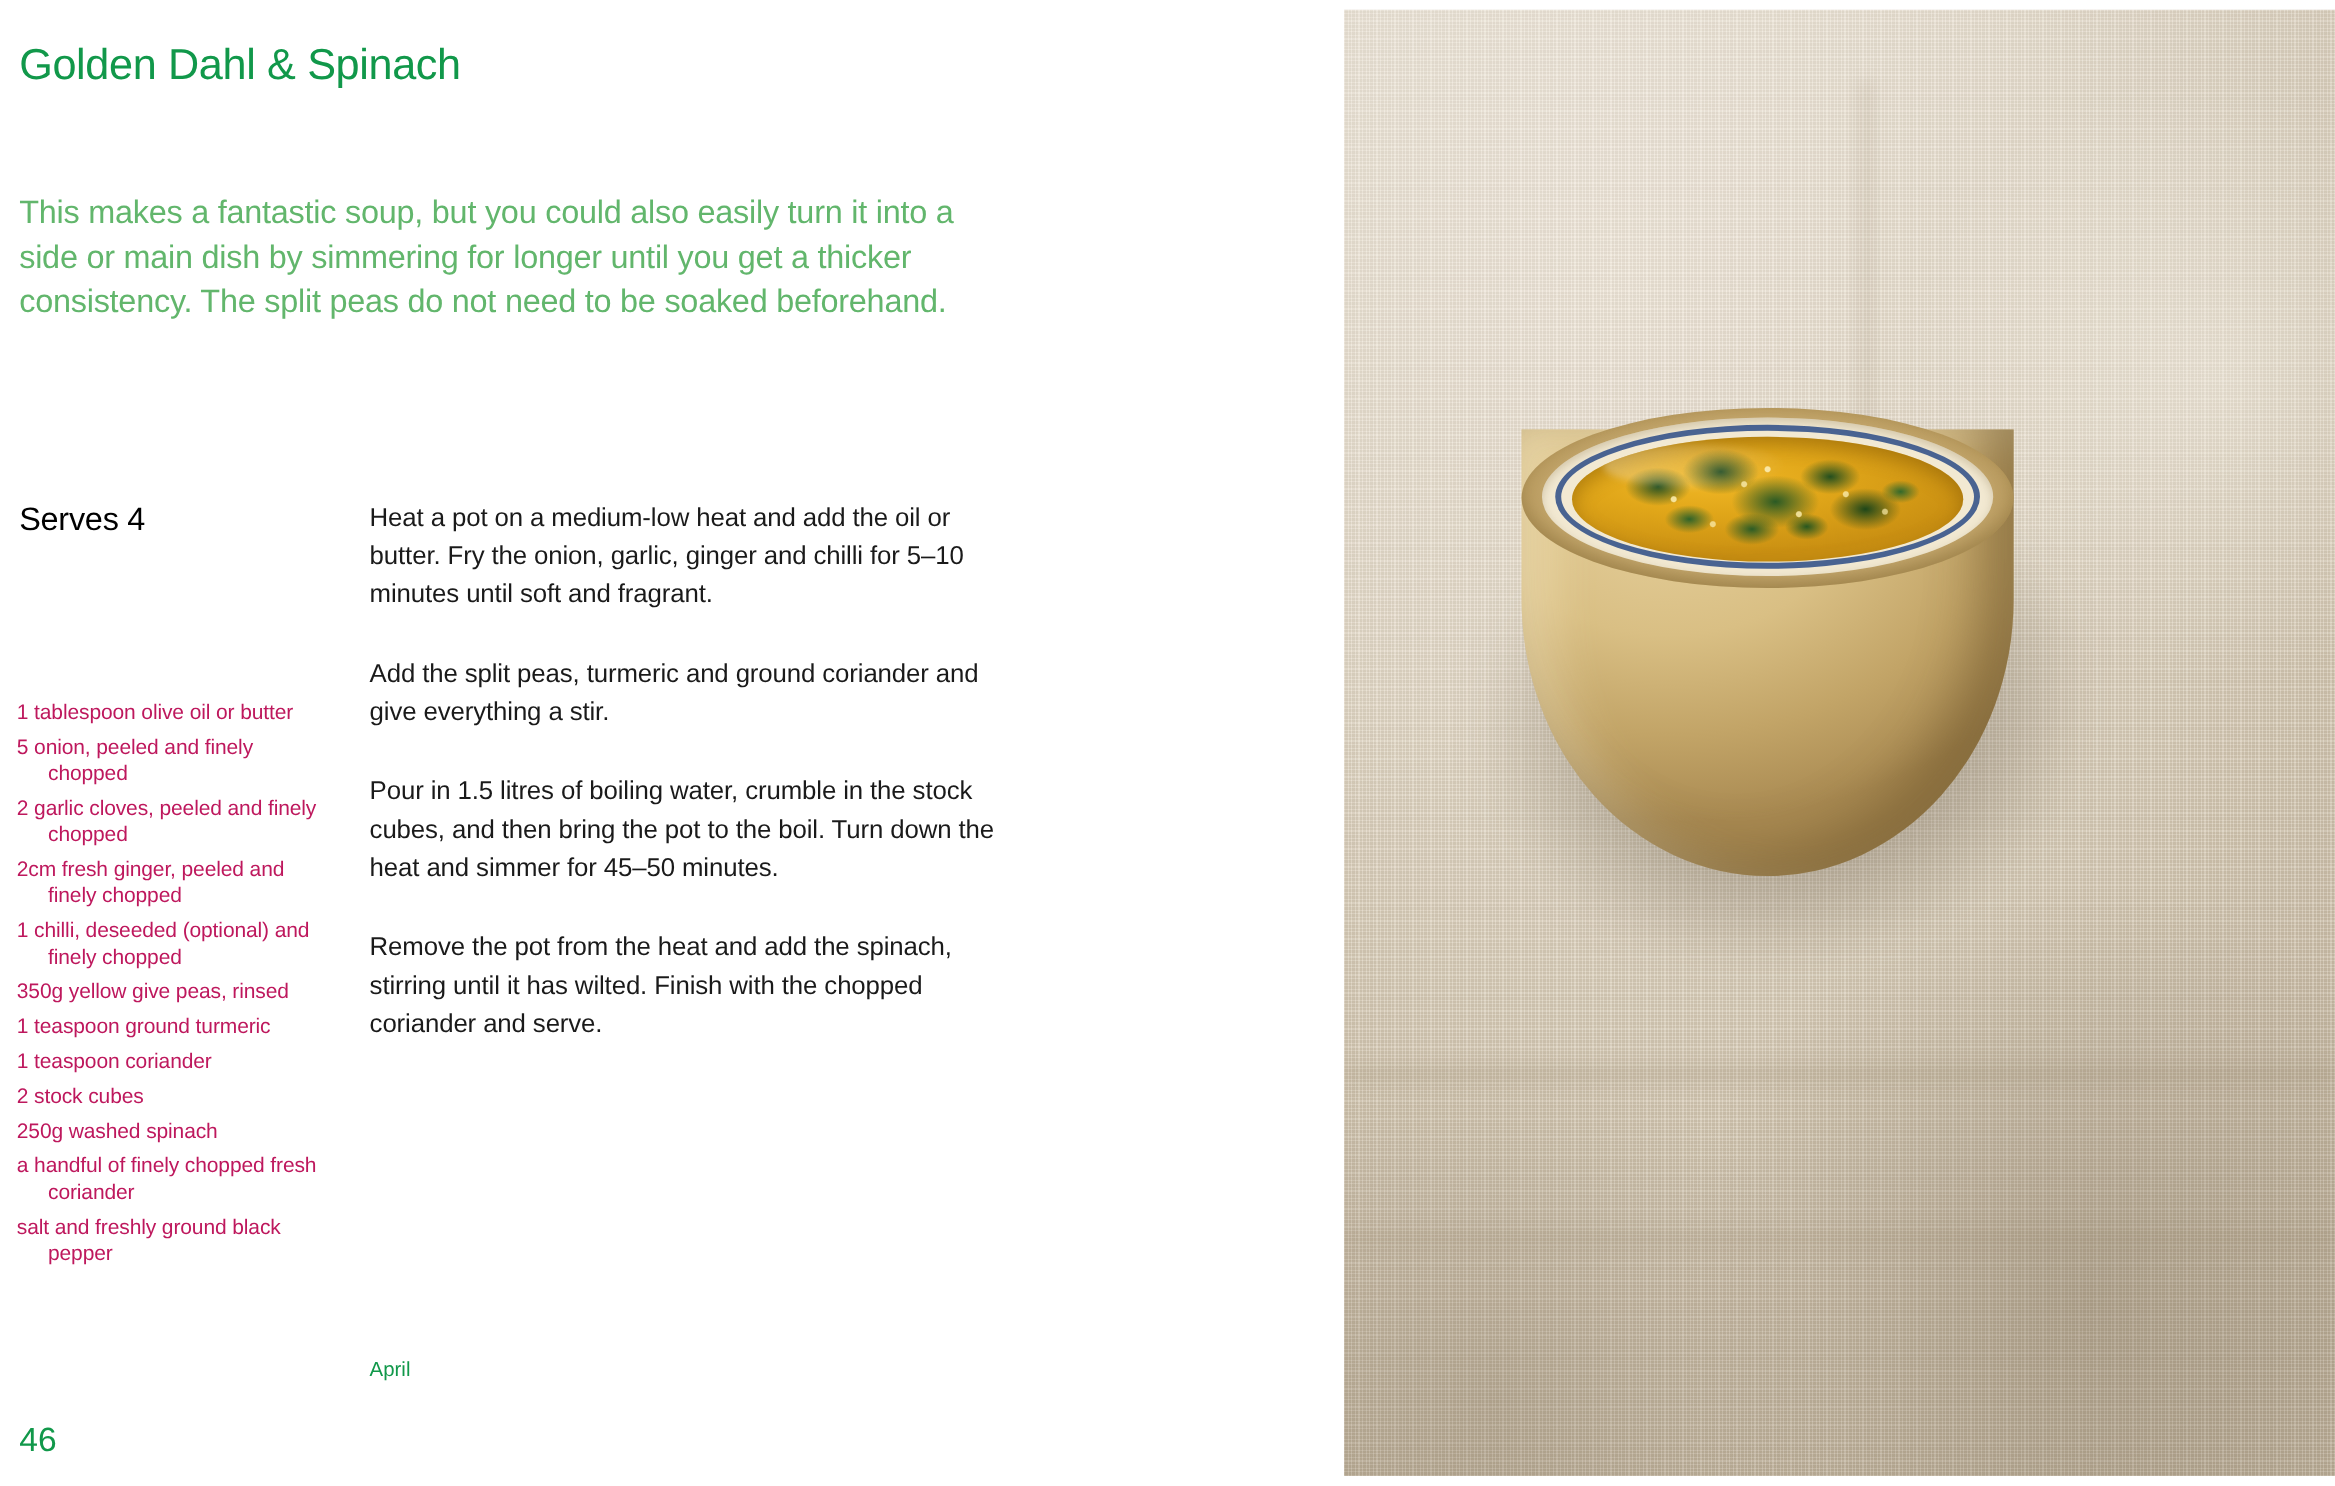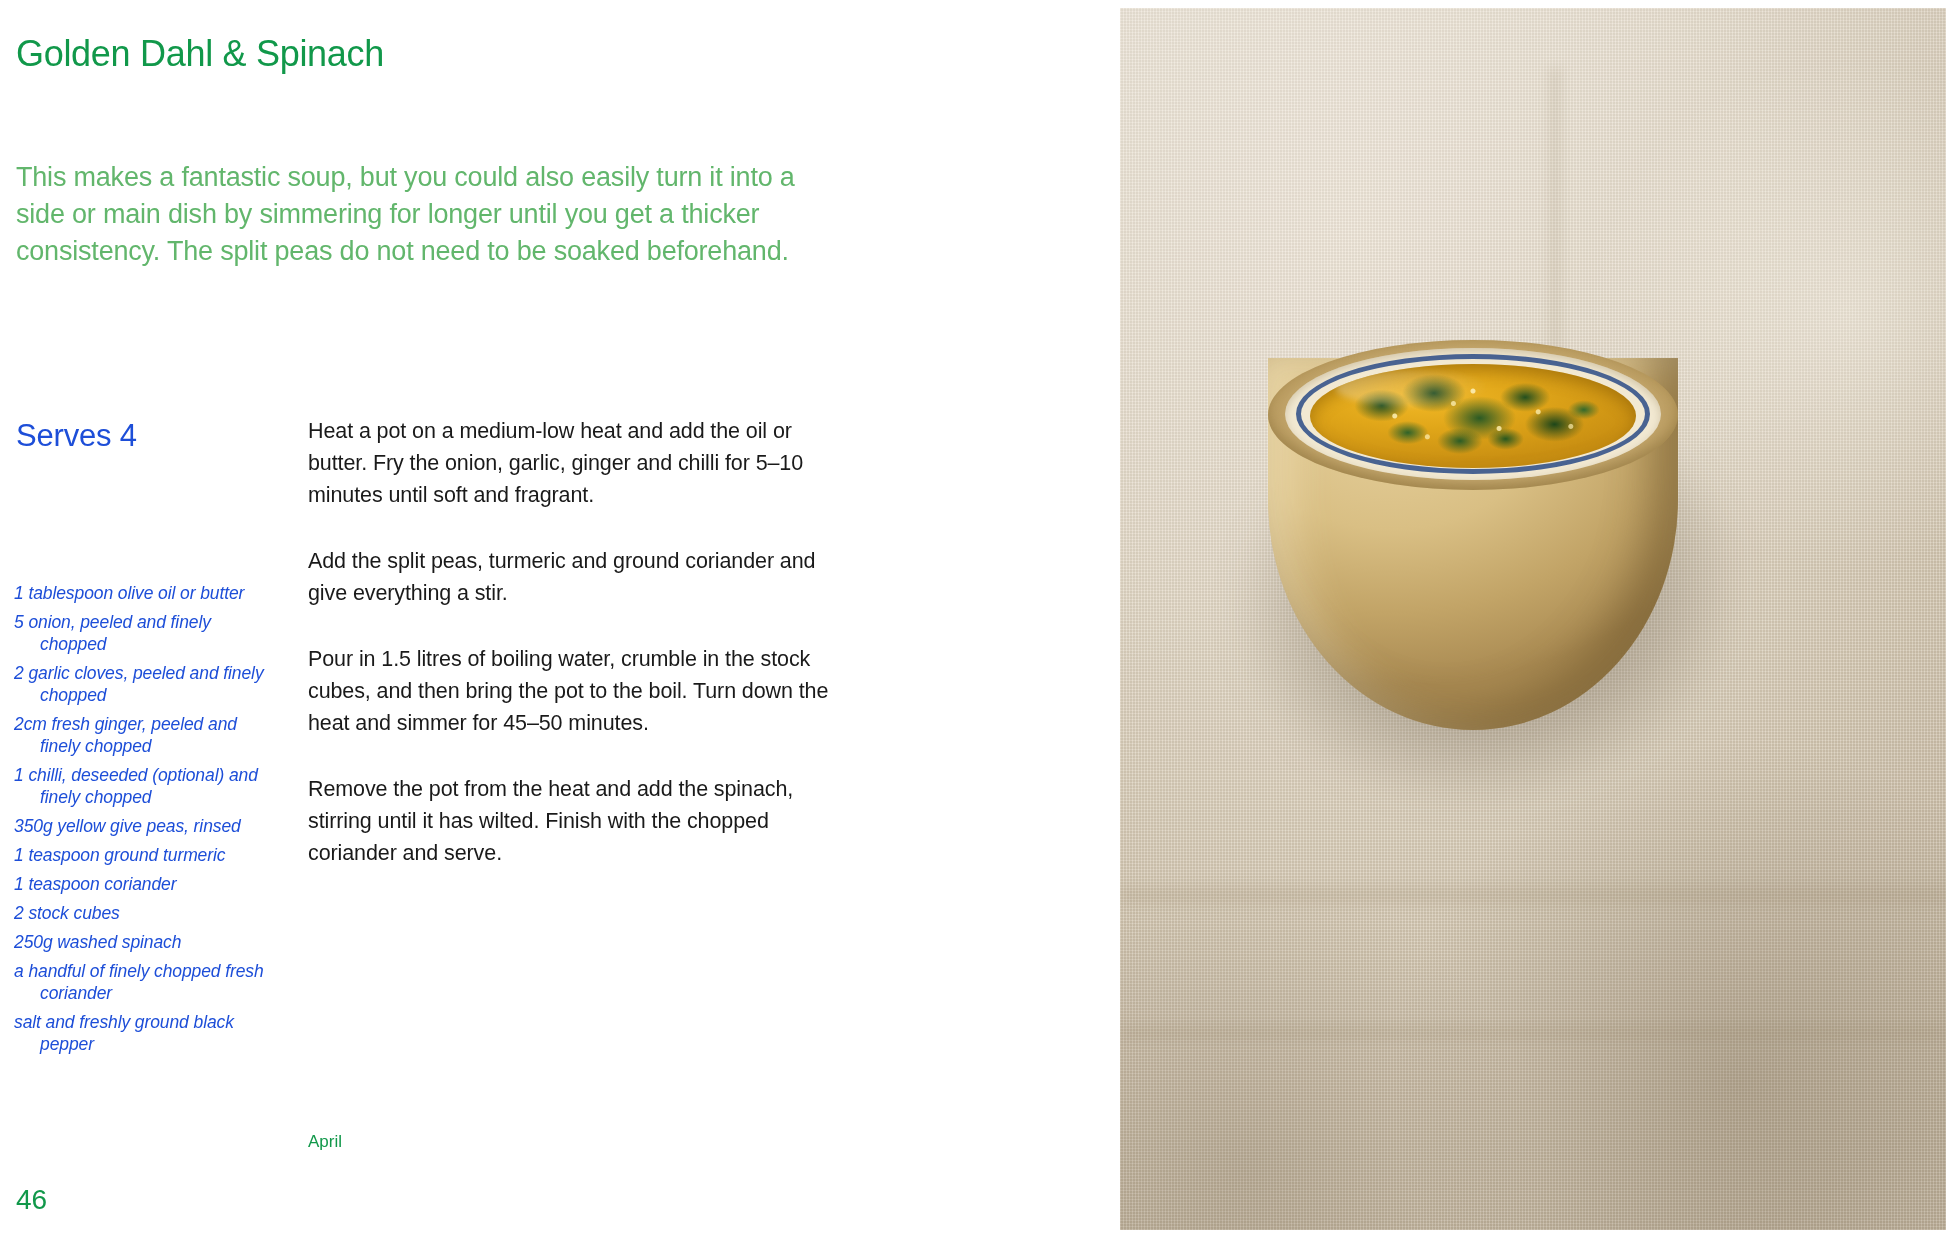--- a/index.html
+++ b/index.html
@@ -53,44 +53,43 @@
     line-height: 37px;
     color: #62b66c;
     font-weight: 400;
     letter-spacing: -0.2px;
   }
 
   .serves {
     position: absolute;
     left: 16px;
     top: 418px;
-    font-size: 31px;
-    color: #1d4ed8;
+    font-size: 27px;
+    color: #000000;
     font-weight: 400;
     letter-spacing: -0.2px;
   }
 
   .ingredients {
     position: absolute;
     left: 14px;
     top: 582px;
     width: 260px;
     margin: 0;
     padding: 0;
     list-style: none;
   }
   .ingredients li {
     font-size: 17.5px;
     line-height: 22px;
-    color: #1d4ed8;
+    color: #be185d;
     padding-left: 26px;
     text-indent: -26px;
     margin-bottom: 7px;
     letter-spacing: -0.1px;
-    font-style: italic;
   }
 
   .method {
     position: absolute;
     left: 308px;
     top: 415px;
     width: 545px;
   }
   .method p {
     margin: 0 0 34px 0;

